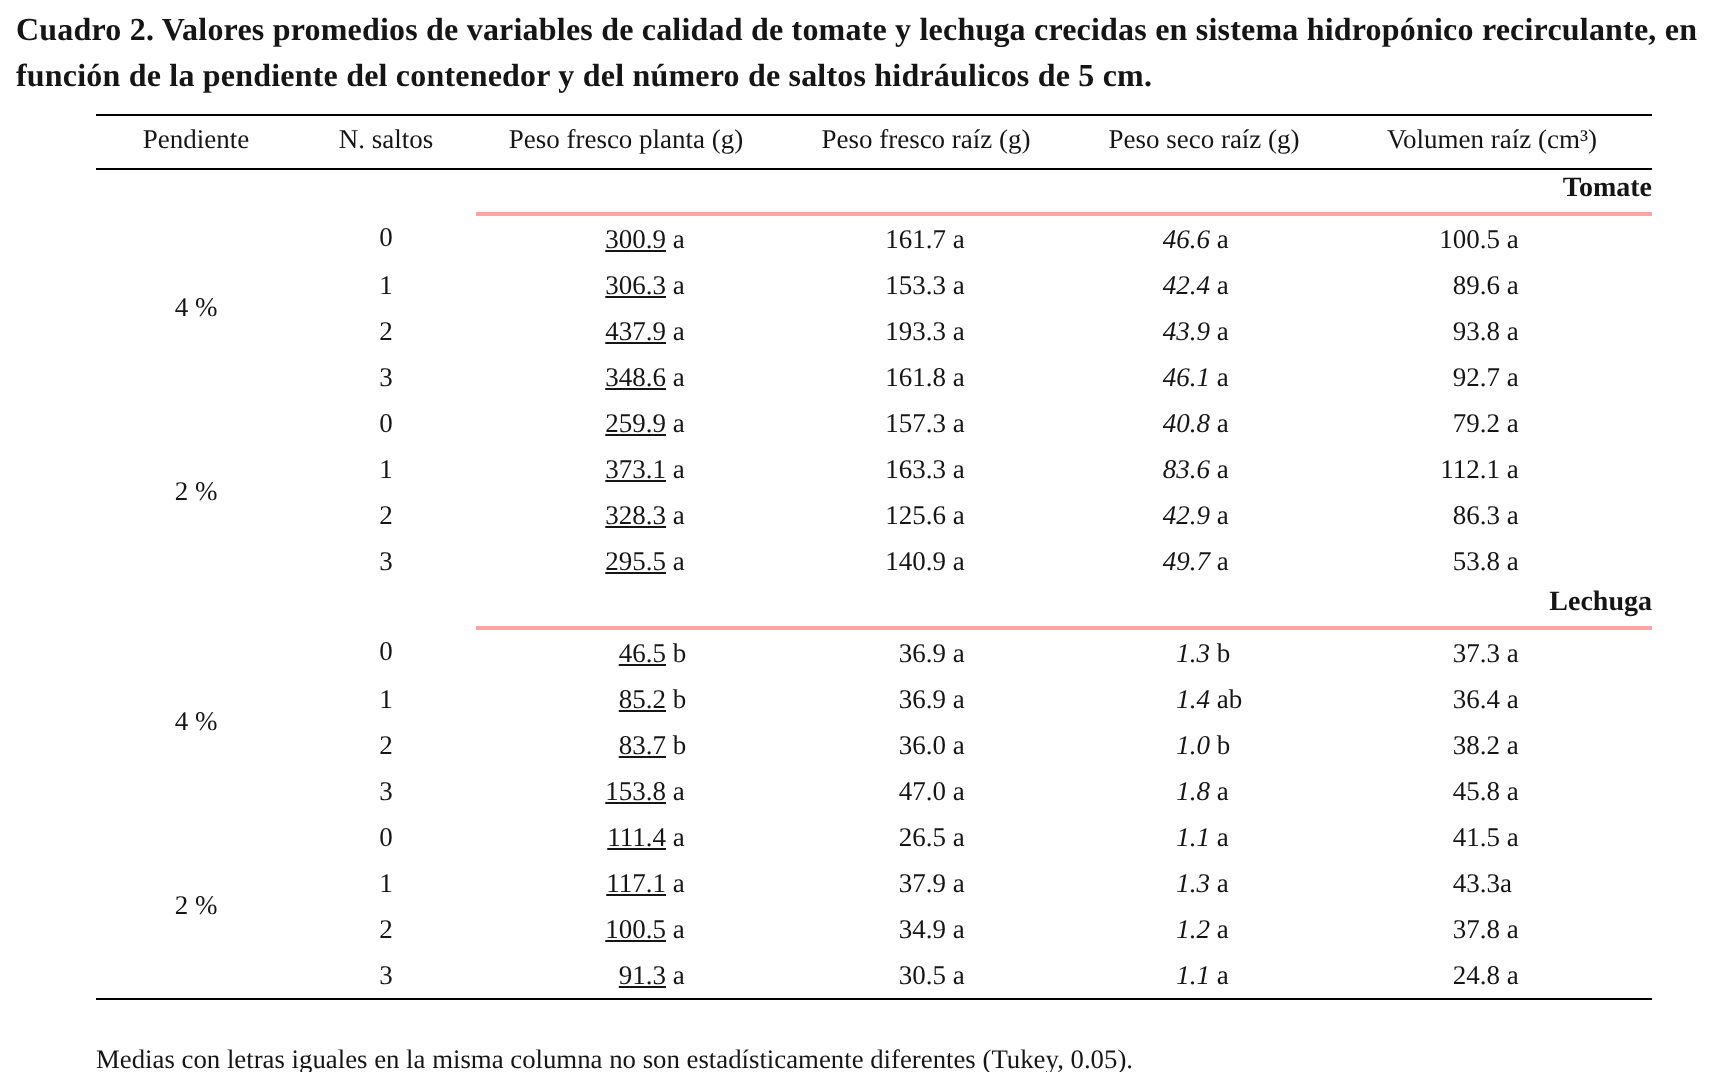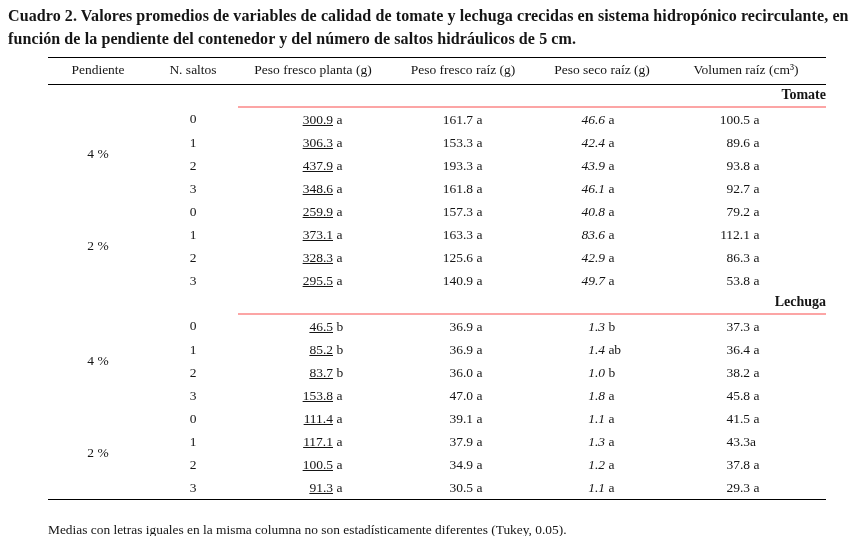--- a/index.html
+++ b/index.html
@@ -164,21 +164,21 @@
         <td class="val c3"><span class="num">153.8</span><span class="suf"> a</span></td>
         <td class="val c4"><span class="num">47.0</span><span class="suf"> a</span></td>
         <td class="val c5"><span class="num">1.8</span><span class="suf"> a</span></td>
         <td class="val c6"><span class="num">45.8</span><span class="suf"> a</span></td>
       </tr>
 
       <tr>
         <td class="pend" rowspan="4">2 %</td>
         <td class="saltos">0</td>
         <td class="val c3"><span class="num">111.4</span><span class="suf"> a</span></td>
-        <td class="val c4"><span class="num">39.1</span><span class="suf"> a</span></td>
+        <td class="val c4"><span class="num">26.5</span><span class="suf"> a</span></td>
         <td class="val c5"><span class="num">1.1</span><span class="suf"> a</span></td>
         <td class="val c6"><span class="num">41.5</span><span class="suf"> a</span></td>
       </tr>
       <tr>
         <td class="saltos">1</td>
         <td class="val c3"><span class="num">117.1</span><span class="suf"> a</span></td>
         <td class="val c4"><span class="num">37.9</span><span class="suf"> a</span></td>
         <td class="val c5"><span class="num">1.3</span><span class="suf"> a</span></td>
         <td class="val c6"><span class="num">43.3</span><span class="suf">a</span></td>
       </tr>
@@ -187,19 +187,19 @@
         <td class="val c3"><span class="num">100.5</span><span class="suf"> a</span></td>
         <td class="val c4"><span class="num">34.9</span><span class="suf"> a</span></td>
         <td class="val c5"><span class="num">1.2</span><span class="suf"> a</span></td>
         <td class="val c6"><span class="num">37.8</span><span class="suf"> a</span></td>
       </tr>
       <tr>
         <td class="saltos">3</td>
         <td class="val c3"><span class="num">91.3</span><span class="suf"> a</span></td>
         <td class="val c4"><span class="num">30.5</span><span class="suf"> a</span></td>
         <td class="val c5"><span class="num">1.1</span><span class="suf"> a</span></td>
-        <td class="val c6"><span class="num">29.3</span><span class="suf"> a</span></td>
+        <td class="val c6"><span class="num">24.8</span><span class="suf"> a</span></td>
       </tr>
     </tbody>
   </table>
 </div>
 
 <p class="footnote">Medias con letras iguales en la misma columna no son estadísticamente diferentes (Tukey, 0.05).</p>
 
 </body></html>

